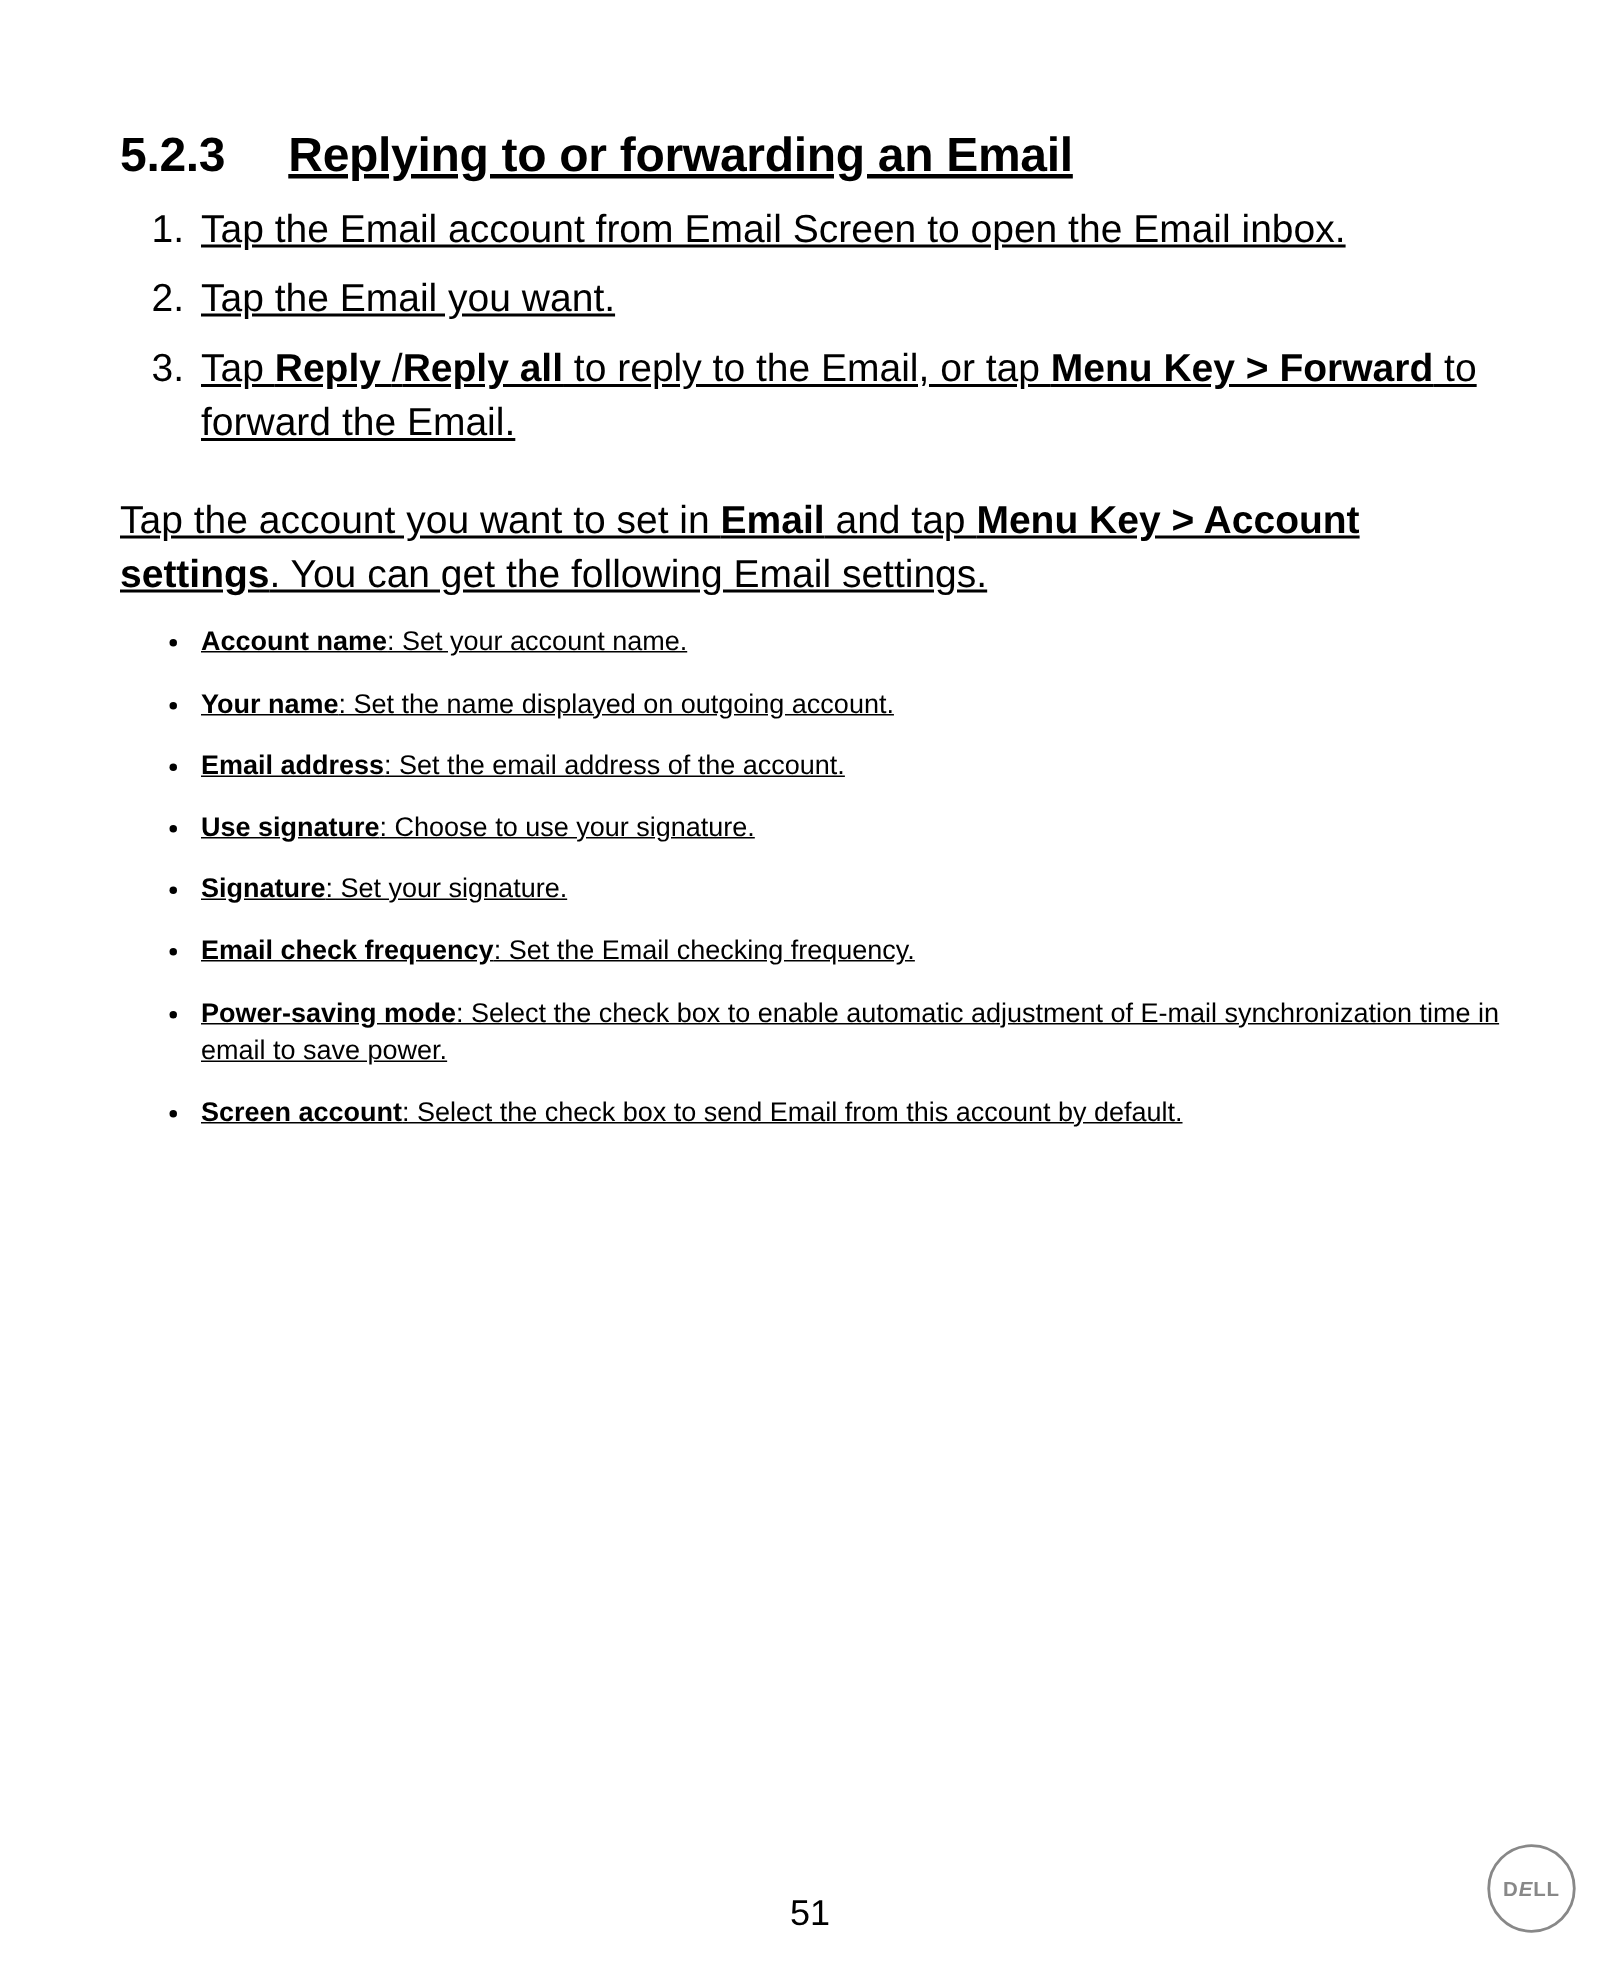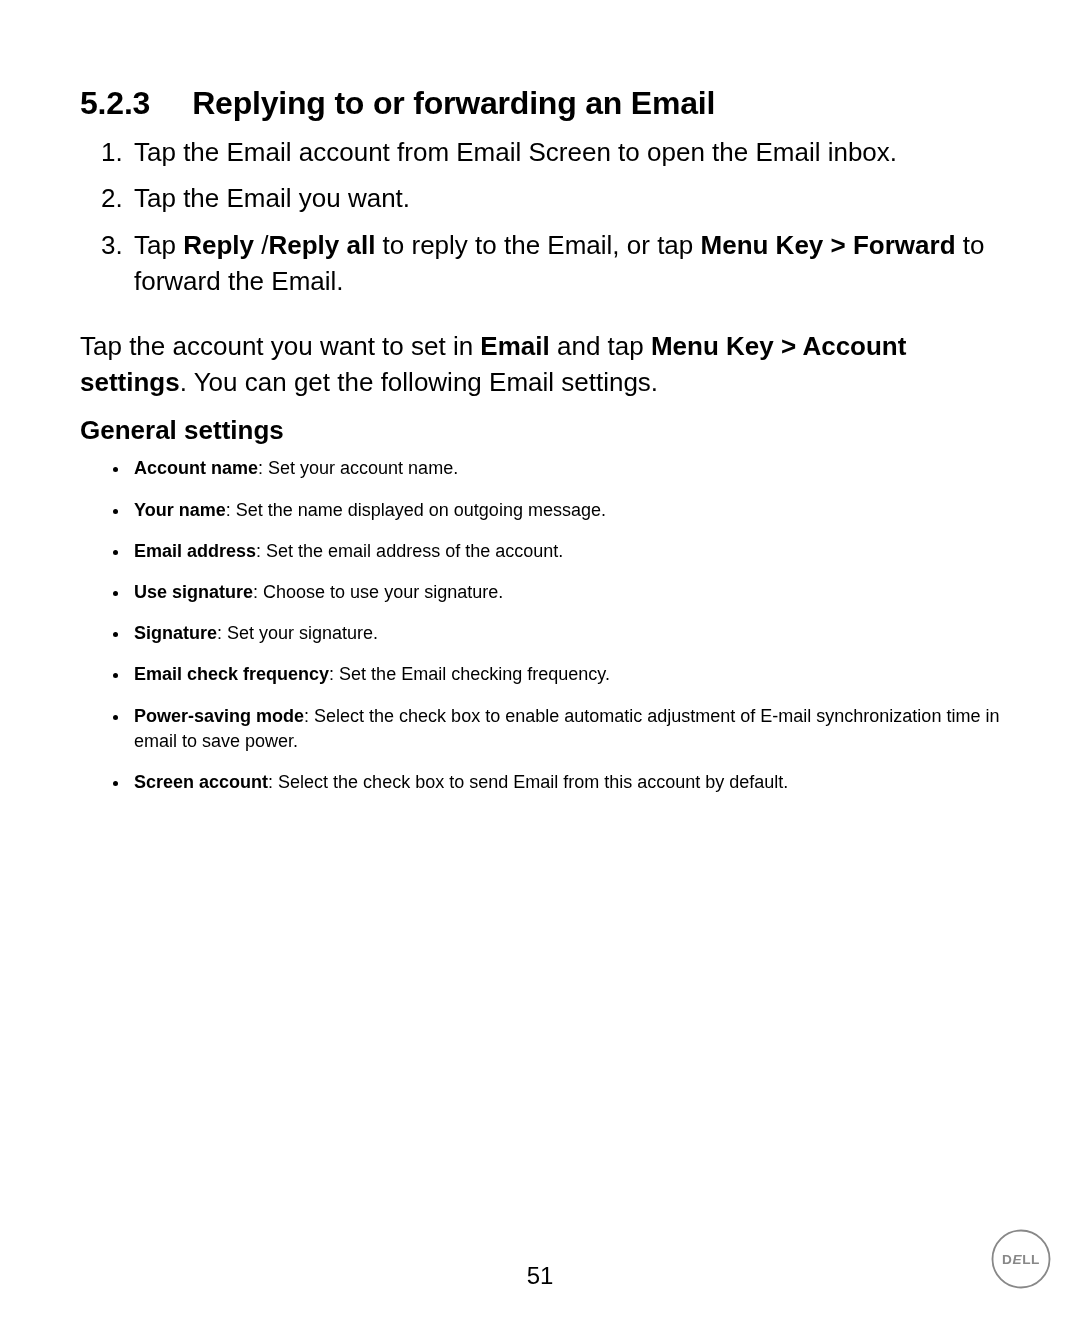--- a/index.html
+++ b/index.html
@@ -9,20 +9,21 @@
     background: #fff;
     color: #000;
     width: 1080px;
     height: 1320px;
     box-sizing: border-box;
     position: relative;
   }
   .page {
     padding: 85px 80px 0 80px;
     box-sizing: border-box;
+    text-decoration: underline;
   }
   .section-heading {
     font-size: 32px;
     font-weight: 700;
     margin: 0 0 12px 0;
     letter-spacing: -0.2px;
   }
   .section-heading .num {
     display: inline-block;
     margin-right: 42px;
@@ -91,25 +92,24 @@
     <li>
       <span>Tap </span><span class="b">Reply </span><span>/</span><span class="b">Reply all</span><span> to reply to the Email, or tap </span><span class="b">Menu Key &gt; Forward</span><span> to forward the Email.</span>
     </li>
   </ol>
 
 
   <p class="para">
     <span>Tap the account you want to set in </span><span class="b">Email</span><span> and tap </span><span class="b">Menu Key &gt; Account settings</span><span>. You can get the following Email settings.</span>
   </p>
 
-  <p class="subhead">General settings</p>
 
   <ul class="ul">
     <li><span class="b">Account name</span><span>: Set your account name.</span></li>
-    <li><span class="b">Your name</span><span>: Set the name displayed on outgoing message.</span></li>
+    <li><span class="b">Your name</span><span>: Set the name displayed on outgoing account.</span></li>
     <li><span class="b">Email address</span><span>: Set the email address of the account.</span></li>
     <li><span class="b">Use signature</span><span>: Choose to use your signature.</span></li>
     <li><span class="b">Signature</span><span>: Set your signature.</span></li>
     <li><span class="b">Email check frequency</span><span>: Set the Email checking frequency.</span></li>
     <li><span class="b">Power-saving mode</span><span>: Select the check box to enable automatic adjustment of E-mail synchronization time in email to save power.</span></li>
     <li><span class="b">Screen account</span><span>: Select the check box to send Email from this account by default.</span></li>
   </ul>
 
 </div>
 

